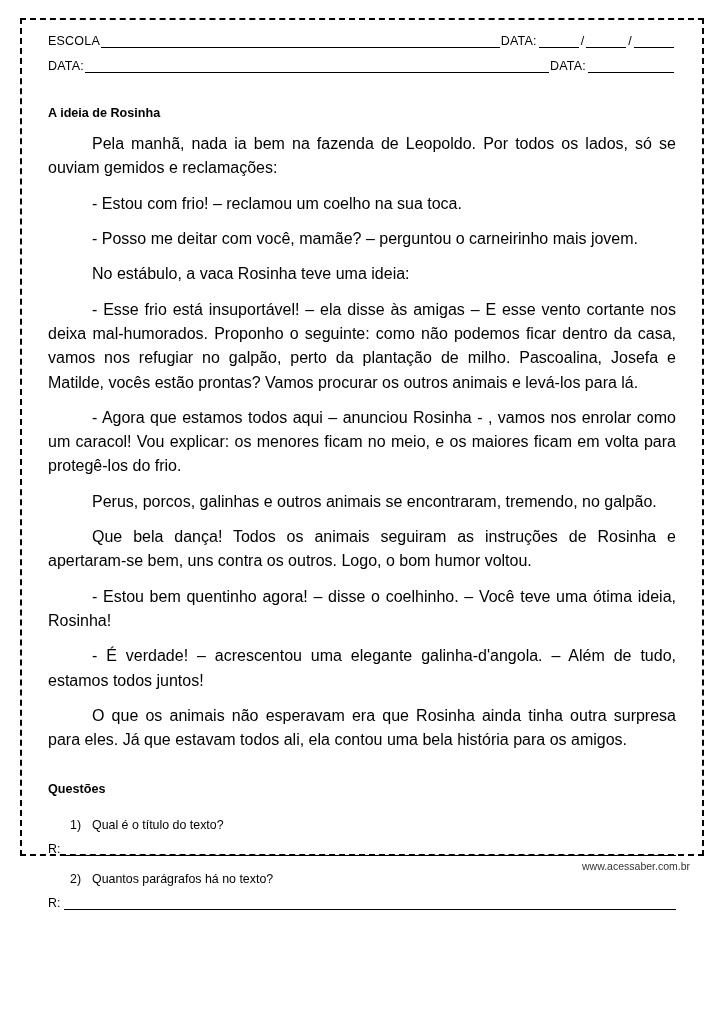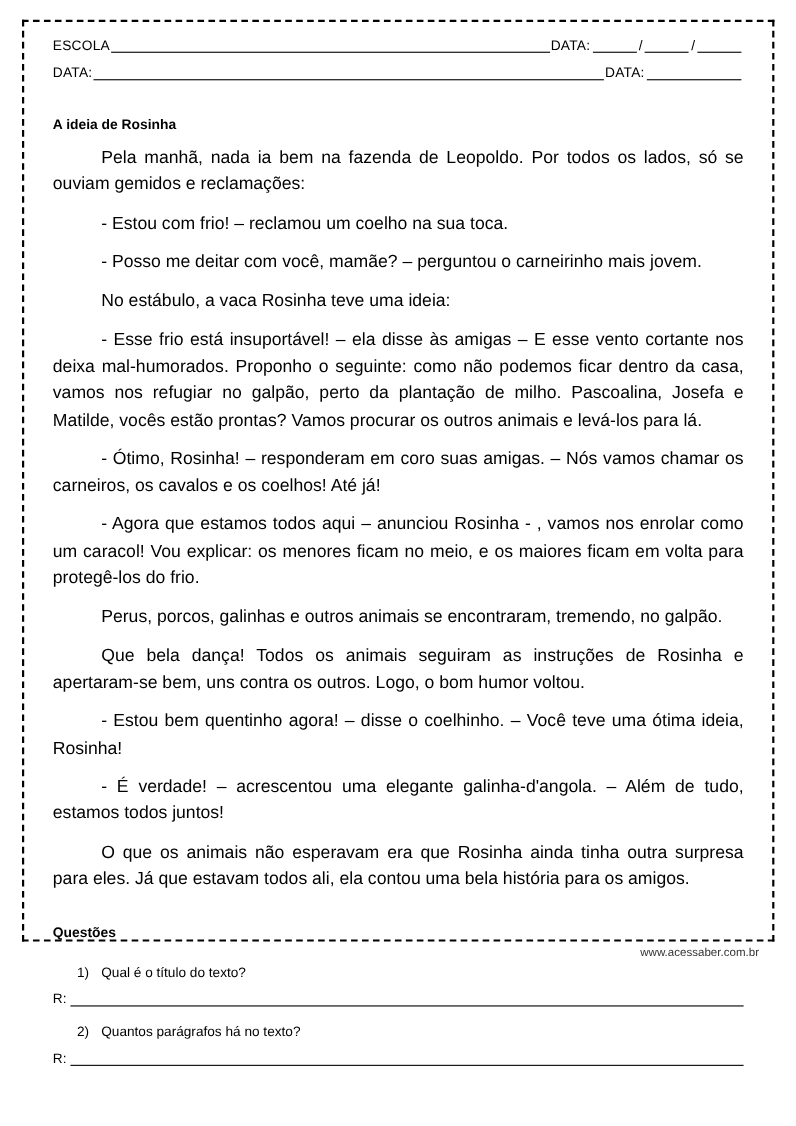--- a/index.html
+++ b/index.html
@@ -159,21 +159,20 @@
 
     <div class="content">
 
       <h1 class="title">A ideia de Rosinha</h1>
 
       <p class="para">Pela manhã, nada ia bem na fazenda de Leopoldo. Por todos os lados, só se ouviam gemidos e reclamações:</p>
       <p class="para">- Estou com frio! – reclamou um coelho na sua toca.</p>
       <p class="para">- Posso me deitar com você, mamãe? – perguntou o carneirinho mais jovem.</p>
       <p class="para">No estábulo, a vaca Rosinha teve uma ideia:</p>
       <p class="para">- Esse frio está insuportável! – ela disse às amigas – E esse vento cortante nos deixa mal-humorados. Proponho o seguinte: como não podemos ficar dentro da casa, vamos nos refugiar no galpão, perto da plantação de milho. Pascoalina, Josefa e Matilde, vocês estão prontas? Vamos procurar os outros animais e levá-los para lá.</p>
-      <p class="para">- Ótimo, Rosinha! – responderam em coro suas amigas. – Nós vamos chamar os carneiros, os cavalos e os coelhos! Até já!</p>
       <p class="para">- Agora que estamos todos aqui – anunciou Rosinha - , vamos nos enrolar como um caracol! Vou explicar: os menores ficam no meio, e os maiores ficam em volta para protegê-los do frio.</p>
       <p class="para">Perus, porcos, galinhas e outros animais se encontraram, tremendo, no galpão.</p>
       <p class="para">Que bela dança! Todos os animais seguiram as instruções de Rosinha e apertaram-se bem, uns contra os outros. Logo, o bom humor voltou.</p>
       <p class="para">- Estou bem quentinho agora! – disse o coelhinho. – Você teve uma ótima ideia, Rosinha!</p>
       <p class="para">- É verdade! – acrescentou uma elegante galinha-d'angola. – Além de tudo, estamos todos juntos!</p>
       <p class="para">O que os animais não esperavam era que Rosinha ainda tinha outra surpresa para eles. Já que estavam todos ali, ela contou uma bela história para os amigos.</p>
 
       <h2 class="section">Questões</h2>
 
       <div class="qlist">

